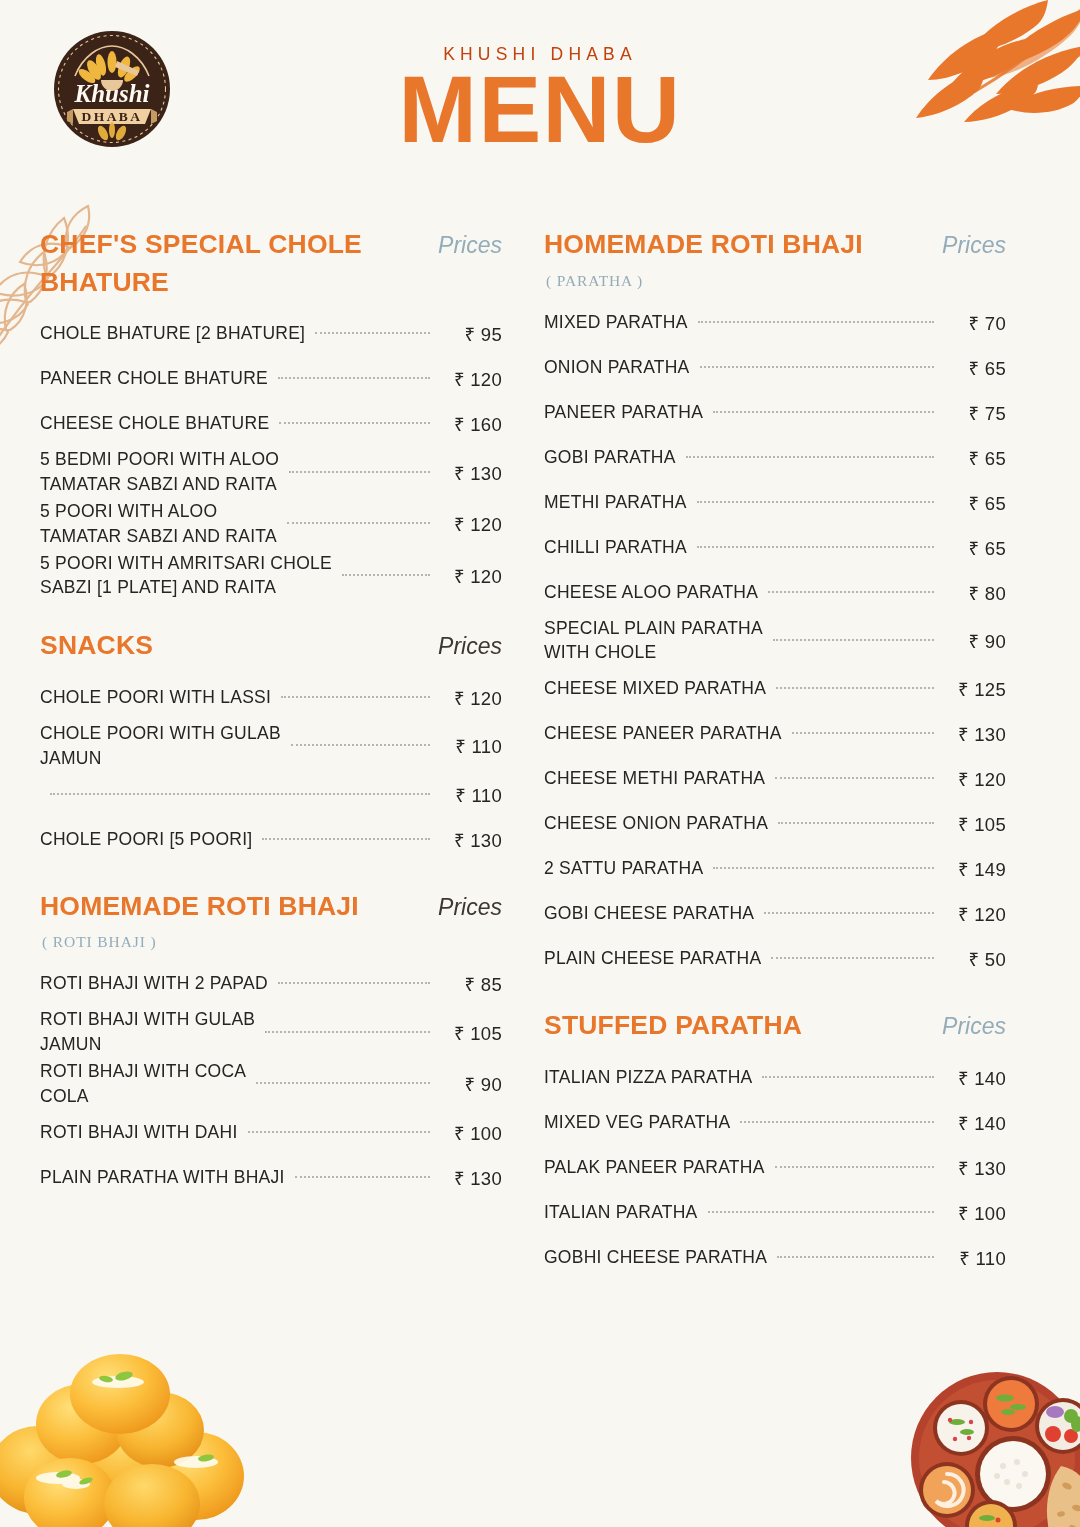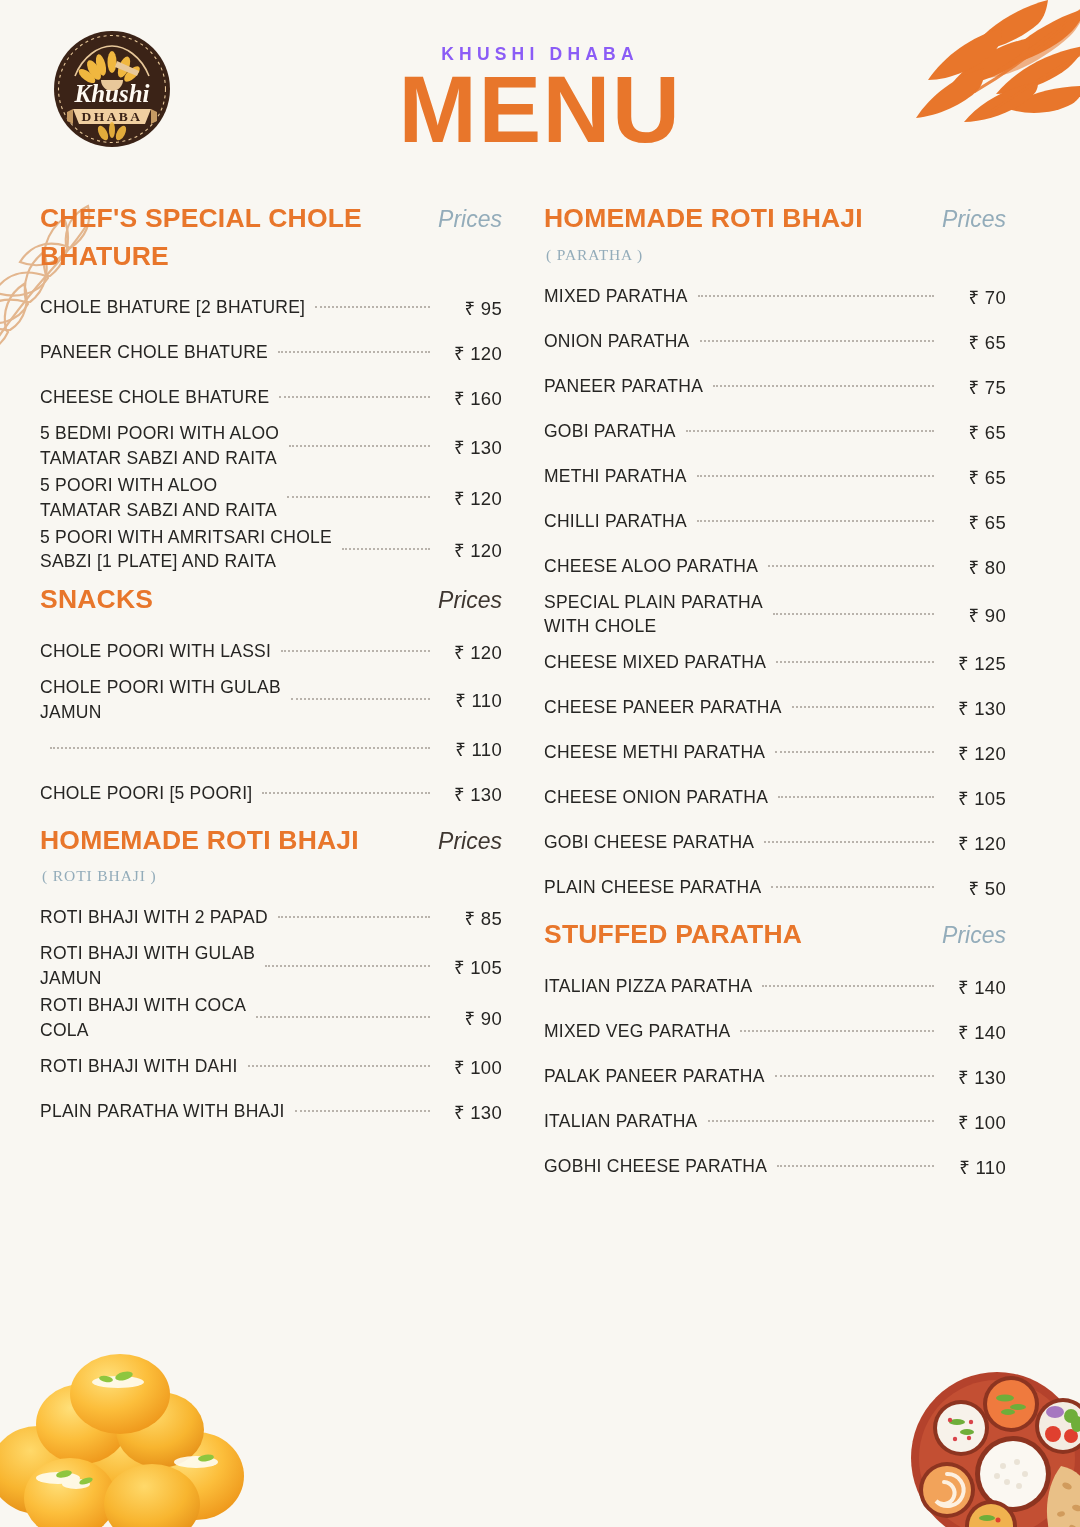--- a/index.html
+++ b/index.html
@@ -36,22 +36,22 @@
     width: 118px; height: 118px;
   }
   .brand-block {
     position: absolute;
     left: 0; right: 0; top: 44px;
     text-align: center;
   }
   .brand-name {
     font-size: 17.5px;
     letter-spacing: 5.2px;
-    font-weight: 700;
-    color: #8b5cf6;
+    font-weight: 400;
+    color: #c2410c;
     margin: 0 0 2px 0;
   }
   .menu-word {
     font-size: 94px;
     line-height: 0.92;
     font-weight: 900;
     color: #e8762b;
     letter-spacing: 1.5px;
     margin: 0;
   }
@@ -66,20 +66,21 @@
   }
   .col { width: 462px; flex: 0 0 462px; }
 
   
   .section { margin-bottom: 6px; }
   .section-head {
     display: flex;
     align-items: flex-start;
     justify-content: space-between;
     gap: 0;
+    margin-top: 26px;
   }
   .section-title {
     font-size: 26.5px;
     font-weight: 900;
     color: #e8762b;
     letter-spacing: 0.2px;
     line-height: 1.42;
     max-width: 355px;
     text-transform: uppercase;
   }
@@ -486,20 +487,25 @@
             <div class="item-name">CHEESE METHI PARATHA</div>
             <div class="leader"></div>
             <div class="item-price">₹ 120</div>
           </div>
           <div class="item">
             <div class="item-name">CHEESE ONION PARATHA</div>
             <div class="leader"></div>
             <div class="item-price">₹ 105</div>
           </div>
           <div class="item">
+            <div class="item-name">2 SATTU PARATHA</div>
+            <div class="leader"></div>
+            <div class="item-price">₹ 149</div>
+          </div>
+          <div class="item">
             <div class="item-name">GOBI CHEESE PARATHA</div>
             <div class="leader"></div>
             <div class="item-price">₹ 120</div>
           </div>
           <div class="item">
             <div class="item-name">PLAIN CHEESE PARATHA</div>
             <div class="leader"></div>
             <div class="item-price">₹ 50</div>
           </div>
         </div>

